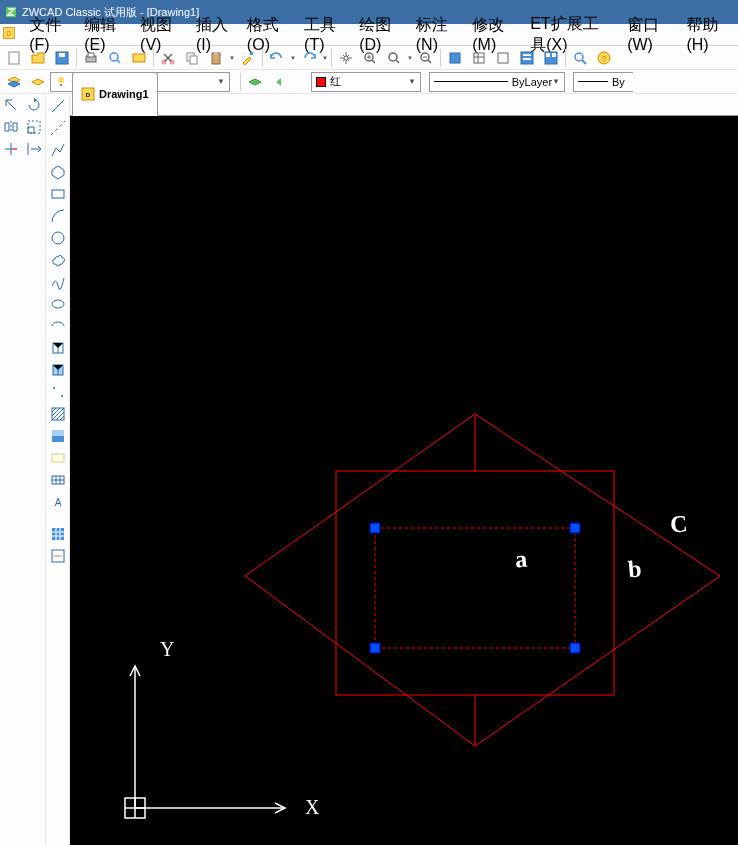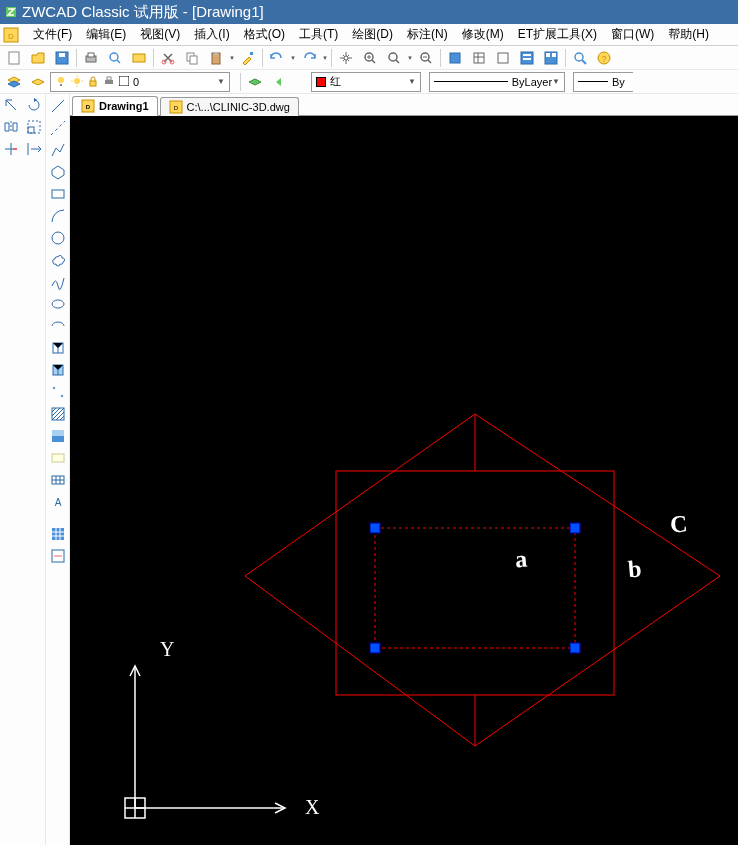--- a/index.html
+++ b/index.html
@@ -13,21 +13,21 @@
     color: #000;
   }
   
   .titlebar {
     height: 20px;
     background: #3b6ea5;
     color: #fff;
     display: flex;
     align-items: center;
     padding: 12px 4px;
-    font-size: 15px;
+    font-size: 11px;
   }
   .titlebar .logo {
     width: 14px; height: 14px;
     margin-right: 4px;
     display: inline-block;
   }
   
   .menubar {
     height: 22px;
     background: #fdfdfd;
@@ -35,21 +35,21 @@
     align-items: center;
     padding: 0 2px;
     border-bottom: 1px solid #d0d0d0;
   }
   .menubar .logo {
     width: 18px; height: 18px;
     margin-right: 6px;
   }
   .menubar .item {
     padding: 3px 7px;
-    font-size: 12px;
+    font-size: 16px;
     cursor: default;
   }
   
   .toolbar {
     height: 24px;
     background: #fdfdfd;
     display: flex;
     align-items: center;
     padding: 0 2px;
     border-bottom: 1px solid #e8e8e8;
@@ -150,21 +150,21 @@
   }
   .doctabs {
     height: 22px;
     background: #fdfdfd;
     display: flex;
     align-items: flex-end;
     padding-left: 2px;
     border-bottom: 1px solid #999;
   }
   .doctab {
-    padding: 2px 8px;
+    padding: 14px 8px;
     display: flex;
     align-items: center;
     border: 1px solid #999;
     border-bottom: none;
     background: #f6f6f6;
     font-size: 11px;
     margin-right: 2px;
     border-radius: 3px 3px 0 0;
     position: relative;
     top: 1px;
@@ -611,27 +611,20 @@
 
   <div class="work">
     <div class="doctabs">
       <div class="doctab active">
         <span class="ficon"><svg viewBox="0 0 14 14">
               <rect x="1" y="1" width="12" height="12" fill="#ffd659" stroke="#c79100"></rect>
               <text x="7" y="10" font-size="6" text-anchor="middle">D</text>
             </svg></span>
         <span>Drawing1</span>
       </div>
-      <div class="doctab">
-        <span class="ficon"><svg viewBox="0 0 14 14">
-              <rect x="1" y="1" width="12" height="12" fill="#ffd659" stroke="#c79100"></rect>
-              <text x="7" y="10" font-size="6" text-anchor="middle">D</text>
-            </svg></span>
-        <span>C:\...\CLINIC-3D.dwg</span>
-      </div>
     </div>
 
     <div class="canvas">
       <svg width="670" height="740">
 
         <rect x="266" y="355" width="278" height="224" fill="none" stroke="#f00" stroke-width="1"></rect>
 
         <path d="M 405 298 L 650 460 L 405 630 L 175 460 Z" fill="none" stroke="#f00" stroke-width="1"></path>
 
         <rect x="305" y="412" width="200" height="120" fill="none" stroke="#f00" stroke-width="1" stroke-dasharray="3,3"></rect>

